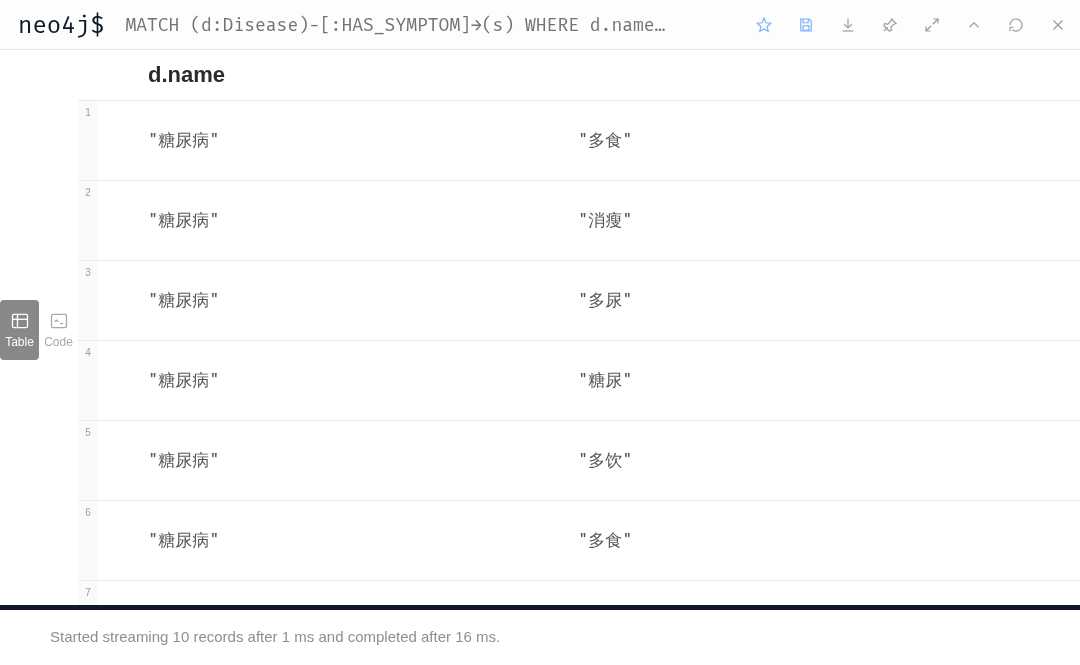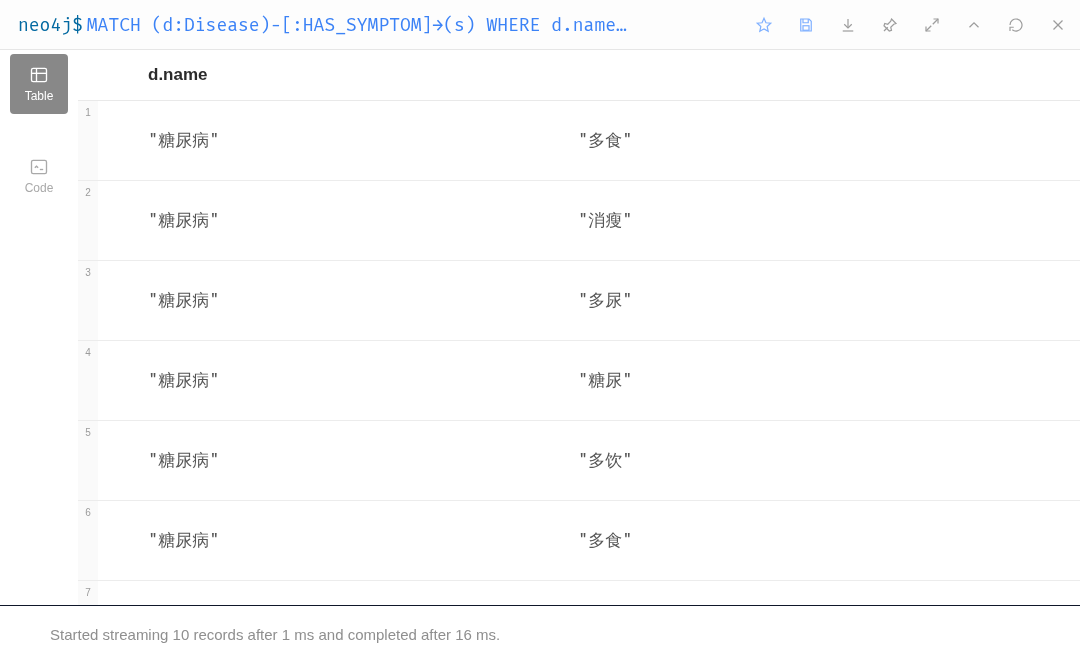--- a/index.html
+++ b/index.html
@@ -14,30 +14,30 @@
   .query-bar {
     display: flex;
     align-items: center;
     height: 50px;
     border-bottom: 1px solid #e6e6e6;
     background: #fdfdfd;
     padding: 0 10px 0 18px;
   }
   .prompt {
     font-family: "Fira Mono","Menlo","Consolas",monospace;
-    font-size: 18px;
-    color: #0369a1;
+    font-size: 24px;
+    color: #0f172a;
     white-space: pre;
     flex: 0 0 auto;
-    margin-right: 4px;
+    margin-right: 21px;
   }
   .query-text {
     font-family: "Fira Mono","Menlo","Consolas",monospace;
     font-size: 18px;
-    color: #3b82f6;
+    color: #737373;
     white-space: nowrap;
     overflow: hidden;
     text-overflow: ellipsis;
     flex: 1 1 auto;
     min-width: 0;
   }
   .toolbar-icons {
     display: flex;
     align-items: center;
     gap: 18px;
@@ -57,23 +57,22 @@
   .body-area {
     display: flex;
     height: 555px;
     position: relative;
   }
   .view-rail {
     width: 78px;
     background: #fff;
     flex: 0 0 auto;
     display: flex;
-    flex-direction: column;
-    align-items: center;
-    gap: 28px;
+    flex-direction: row;
+    align-items: center;
   }
   .view-item {
     width: 58px; height: 60px;
     margin-top: 4px;
     display: flex; flex-direction: column;
     align-items: center; justify-content: center;
     color: #a9a9a9;
     cursor: pointer;
     border-radius: 4px;
   }
@@ -93,21 +92,21 @@
   }
   .header-row {
     display: flex;
     align-items: center;
     height: 56px;
     border-bottom: 1px solid #e9e9e9;
   }
   .row-num-spacer { width: 20px; flex: 0 0 auto; }
   .col-head {
     font-weight: 700;
-    font-size: 17px;
+    font-size: 22px;
     color: #2b2b2b;
   }
   .col-d { flex: 0 0 480px; padding-left: 50px; }
   .col-s { flex: 1 1 auto; }
 
   .data-scroll {
     flex: 1 1 auto;
     overflow-y: auto;
     overflow-x: hidden;
   }
@@ -135,21 +134,21 @@
     color: #565656;
     font-family: "Fira Mono","Menlo","Consolas",monospace;
   }
   .cell.col-d { padding-left: 50px; }
 
   .data-scroll::-webkit-scrollbar { width: 8px; }
   .data-scroll::-webkit-scrollbar-thumb { background: #c9c9c9; border-radius: 4px; }
 
   .footer-bar {
     height: 58px;
-    border-top: 1px solid #0f172a;
+    border-top: 5px solid #0f172a;
     display: flex;
     align-items: center;
     padding-left: 50px;
     font-size: 15px;
     color: #8f8f8f;
   }
 </style>
 </head>
 <body>
 

